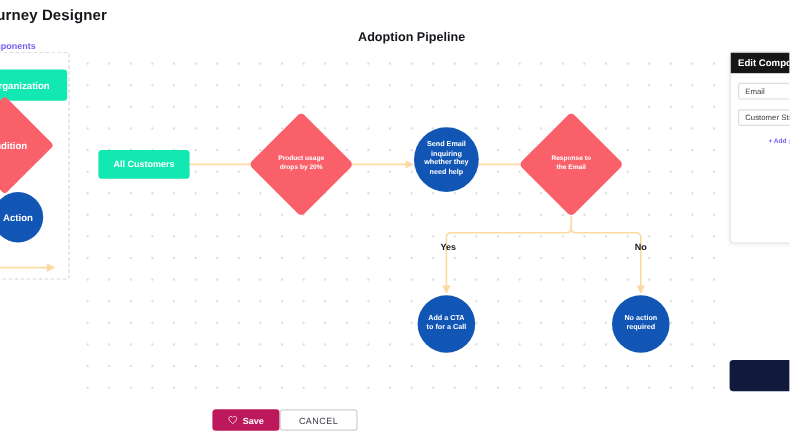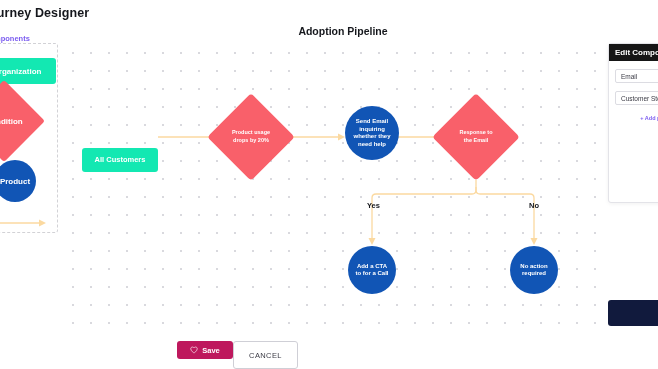--- a/index.html
+++ b/index.html
@@ -114,21 +114,20 @@
     text-align: center;
     color: #ffffff;
     font-weight: 700;
     line-height: 1.25;
     box-sizing: border-box;
   }
   .node-rect {
     background: #13e8b2;
     border-radius: 3px;
     font-size: 7.5px;
-    margin-top: 23px;
   }
   .node-circle {
     background: #1155b5;
     border-radius: 50%;
     font-size: 6px;
     padding: 6px;
   }
   .diamond-wrap { position: absolute; }
   .diamond-wrap .dshape {
     position: absolute; inset: 0;
@@ -219,21 +218,21 @@
     border-radius: 3px;
     display: flex; align-items: center; justify-content: center;
     gap: 4px;
     color: #ffffff;
     font-size: 7.5px; font-weight: 700;
     box-sizing: border-box;
   }
   .btn-cancel {
     position: absolute;
     left: 233px; top: 341px;
-    width: 65px; height: 28px;
+    width: 65px; height: 18px;
     background: #ffffff;
     border: 1px solid #cfcfd6;
     border-radius: 3px;
     display: flex; align-items: center; justify-content: center;
     color: #3b3b45;
     font-size: 7.5px; font-weight: 400;
     letter-spacing: .4px;
     box-sizing: border-box;
   }
   .heart { width: 8px; height: 8px; flex: none; }
@@ -252,21 +251,21 @@
   <div class="pal-rect">
     <span>Organization</span>
   </div>
 
   <div class="pal-diamond">
     <div class="dshape"></div>
     <div class="dtext">Condition</div>
   </div>
 
   <div class="pal-circle">
-    <span>Product</span>
+    <span>Action</span>
   </div>
 
   <svg class="pal-arrow" viewBox="0 0 74 10">
     <line x1="0" y1="5" x2="66" y2="5" stroke="#fbd9a0" stroke-width="1.4"></line>
     <path d="M65 1.4 L72 5 L65 8.6 Z" fill="#fbd9a0"></path>
   </svg>
 
   <div class="canvas">
 
     <svg class="edges" width="548" height="290">

